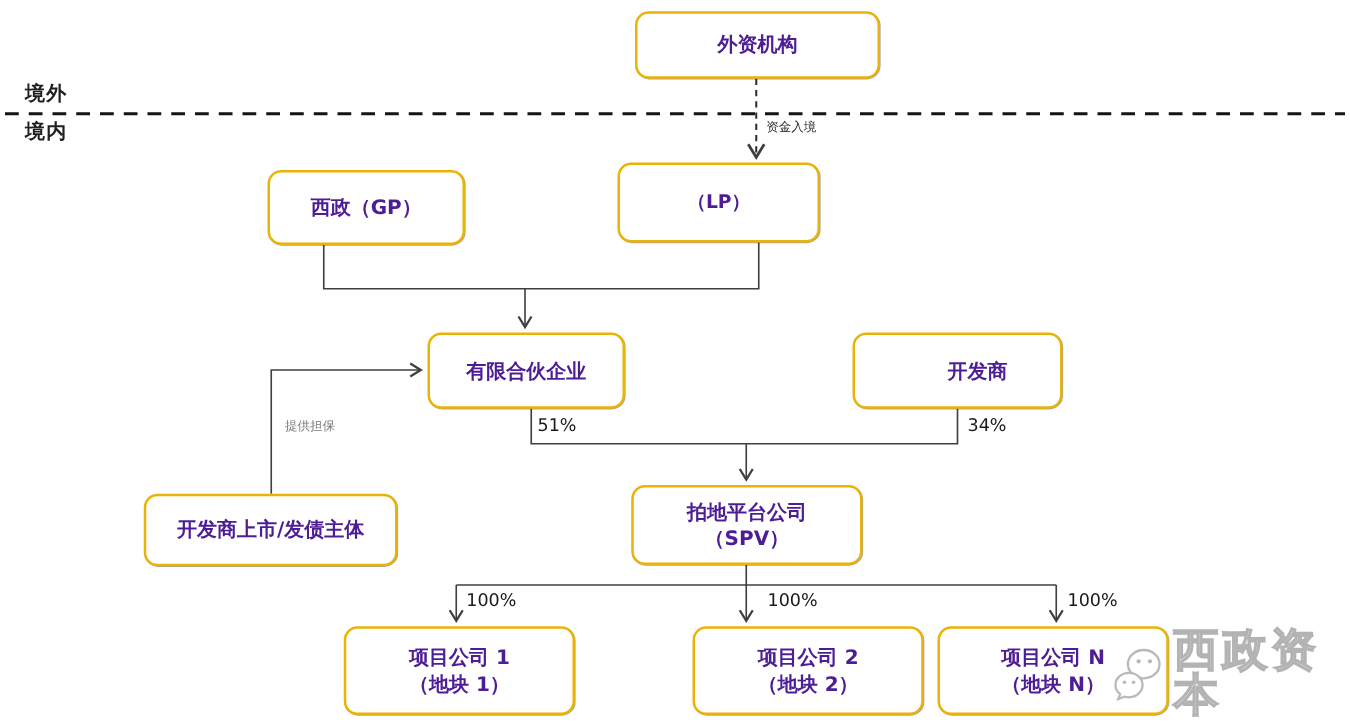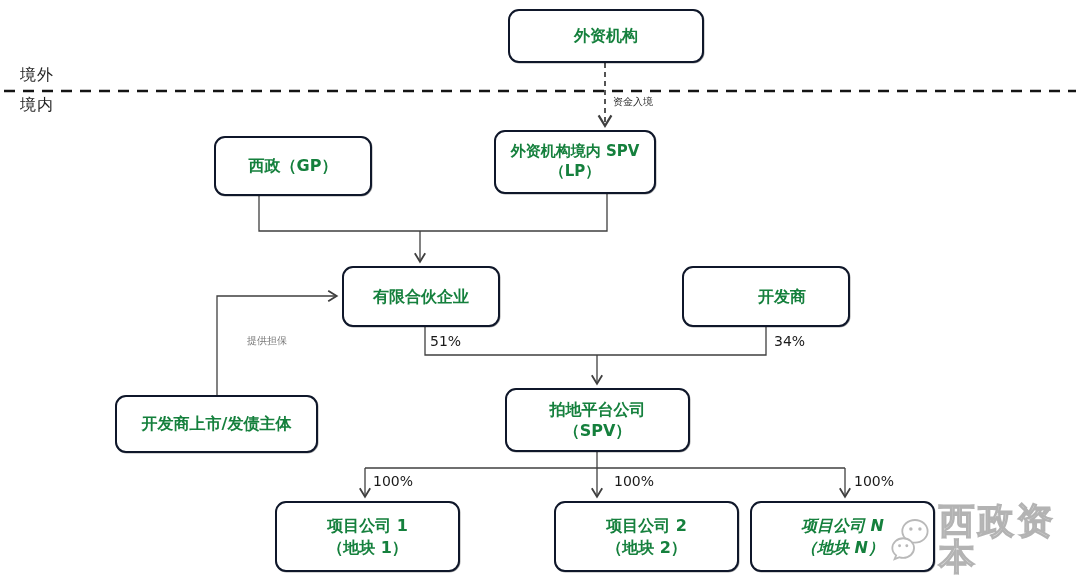--- a/index.html
+++ b/index.html
@@ -12,35 +12,35 @@
     position: relative;
     width: 1080px; height: 582px;
     background: #ffffff;
   }
   .edges {
     position: absolute; left: 0; top: 0; z-index: 1;
   }
   .node {
     position: absolute; z-index: 2;
     background: #ffffff;
-    border: 2px solid #0f172a;
+    border: 2px solid #eab308;
     border-radius: 11px;
     display: flex; flex-direction: column;
     align-items: center; justify-content: center;
-    font-weight: 700; font-size: 16px; color: #15803d;
+    font-weight: 700; font-size: 16px; color: #4c1d95;
     line-height: 1.32; text-align: center;
     box-shadow: 0.5px 0.5px 0 rgba(0,0,0,0.35);
   }
   .lbl {
     position: absolute; z-index: 3;
     color: #1a1a1a; font-size: 14px; white-space: nowrap;
   }
   .lbl.cjk { font-size: 10px; color: #2b2b2b; }
-  .lbl.region { font-size: 16px; color: #1f1f1f; font-weight: 400; letter-spacing: 1px; }
-  .lbl.gray { color: #7a7a7a; margin-left: 19px; }
+  .lbl.region { font-size: 16px; color: #1f1f1f; font-weight: 700; letter-spacing: 1px; }
+  .lbl.gray { color: #7a7a7a; }
   .watermark {
     position: absolute; z-index: 4; left: 886px; top: 503px;
     display: flex; align-items: center; gap: 4px;
   }
   .wm-text {
     font-size: 36px; font-weight: 700; letter-spacing: 3px;
     color: #e3e3e3;
     -webkit-text-stroke: 1.2px #b3b3b3;
     line-height: 1;
   }
@@ -80,21 +80,20 @@
 
   <div class="node" style="left:508px; top:9px; width:196px; height:54px;">
     <span>外资机构</span>
   </div>
 
   <div class="node" style="left:174px; top:136px; width:158px; height:60px;margin-left:40px;">
     <span>西政（GP）</span>
   </div>
 
   <div class="node" style="left:494px; top:130px; width:162px; height:64px; font-size:15px;">
-    <span>外资机构境内 SPV</span>
     <span>（LP）</span>
   </div>
 
   <div class="node" style="left:342px; top:266px; width:158px; height:61px;">
     <span>有限合伙企业</span>
   </div>
 
   <div class="node" style="left:682px; top:266px; width:168px; height:61px;padding-left:32px;">
     <span>开发商</span>
   </div>
@@ -111,21 +110,21 @@
   <div class="node" style="left:275px; top:501px; width:185px; height:71px;">
     <span>项目公司 1</span>
     <span>（地块 1）</span>
   </div>
 
   <div class="node" style="left:510px; top:501px; width:185px; height:71px;margin-left:44px;">
     <span>项目公司 2</span>
     <span>（地块 2）</span>
   </div>
 
-  <div class="node" style="left:750px; top:501px; width:185px; height:71px;font-style:italic;">
+  <div class="node" style="left:750px; top:501px; width:185px; height:71px;">
     <span>项目公司 N</span>
     <span>（地块 N）</span>
   </div>
 
   <span class="lbl cjk" style="left:613px; top:95px;">资金入境</span>
   <span class="lbl" style="left:430px; top:333px;">51%</span>
   <span class="lbl" style="left:774px; top:333px;">34%</span>
   <span class="lbl cjk gray" style="left:228px; top:334px;">提供担保</span>
   <span class="lbl" style="left:373px; top:473px;">100%</span>
   <span class="lbl" style="left:614px; top:473px;">100%</span>

